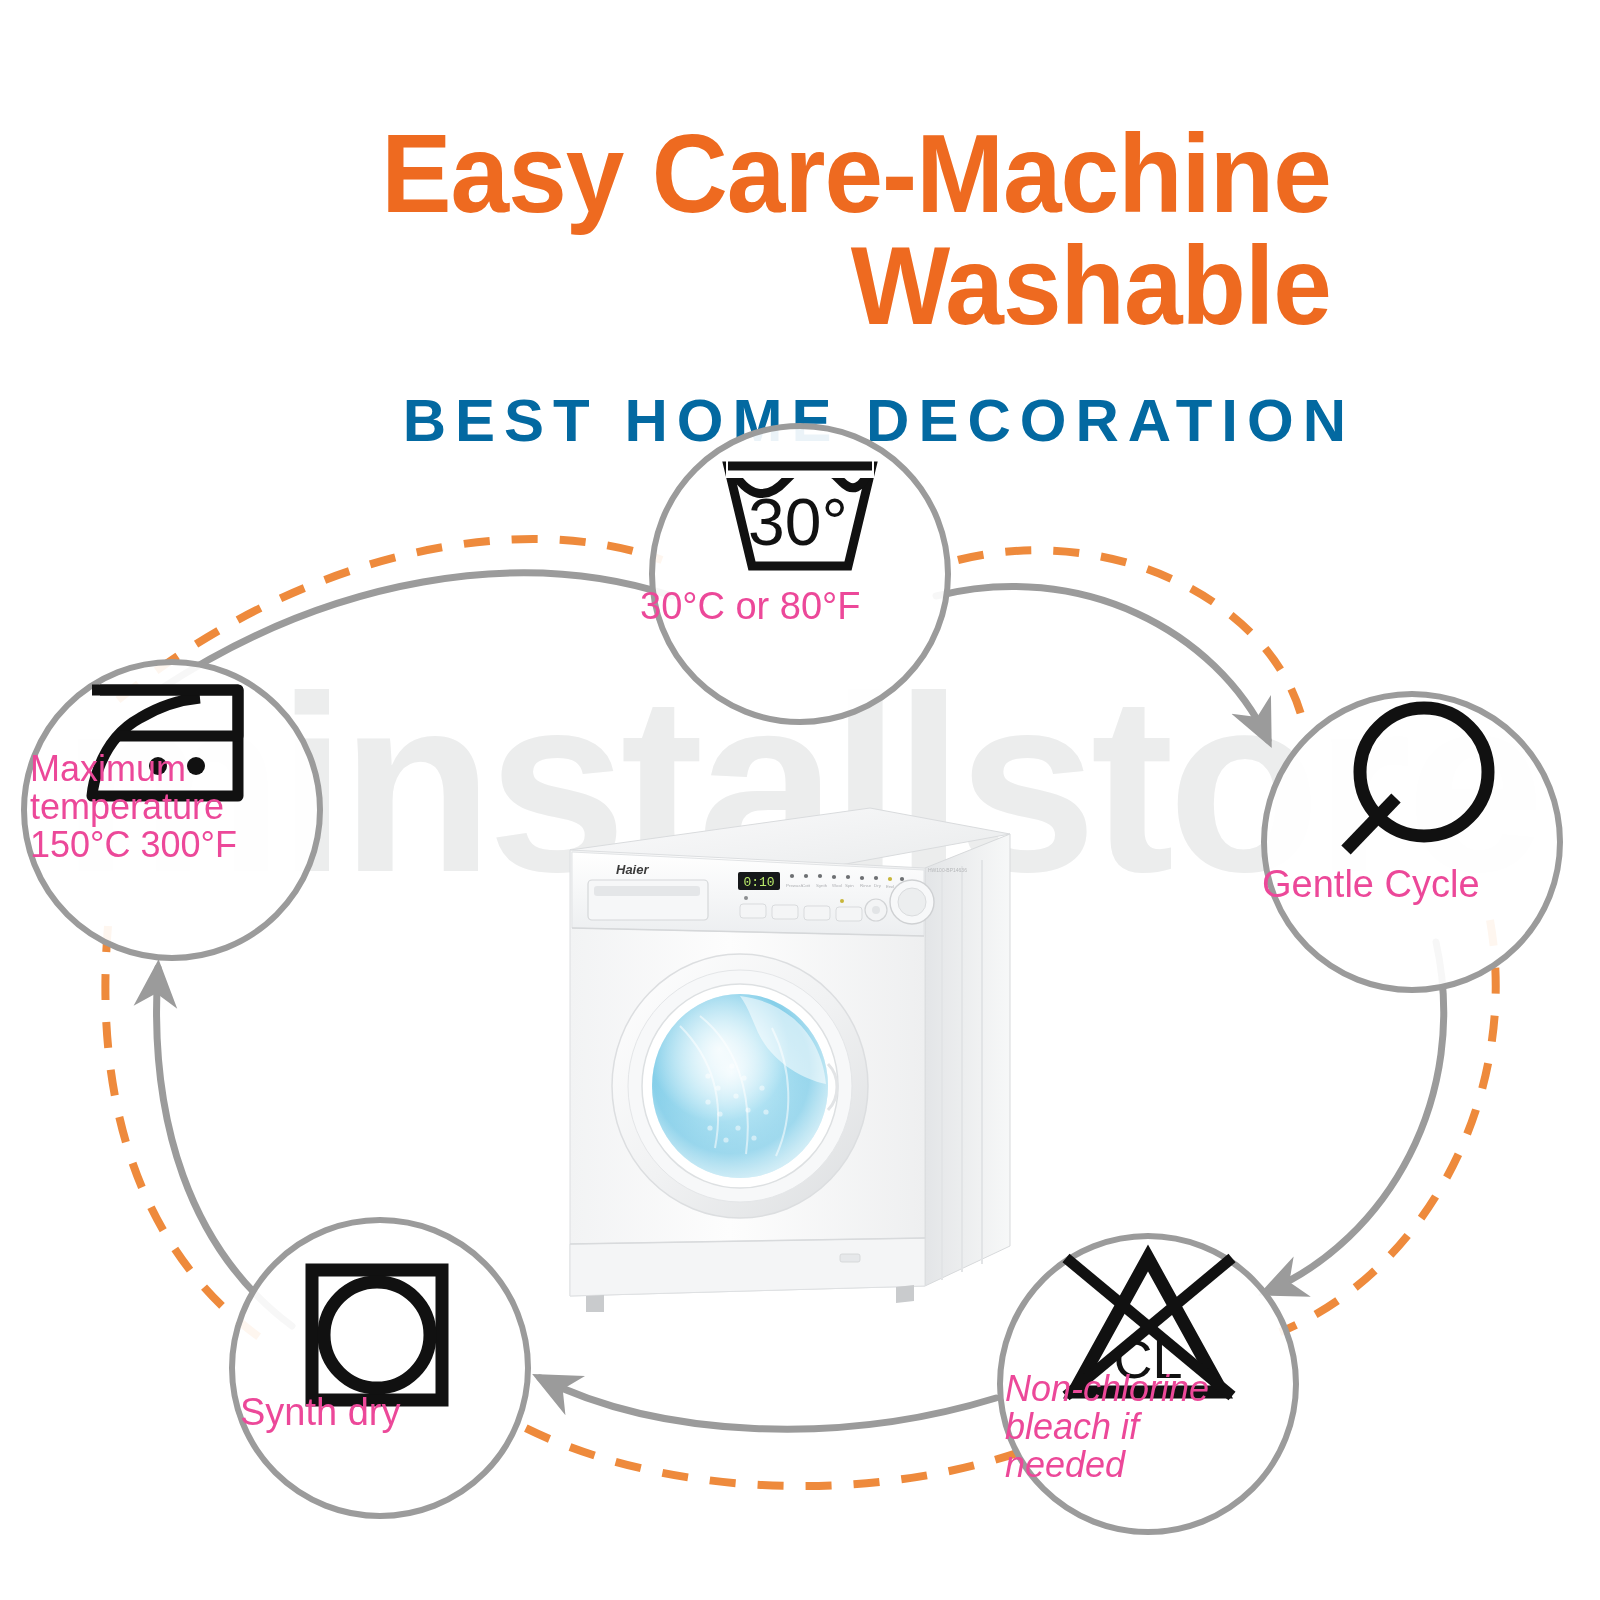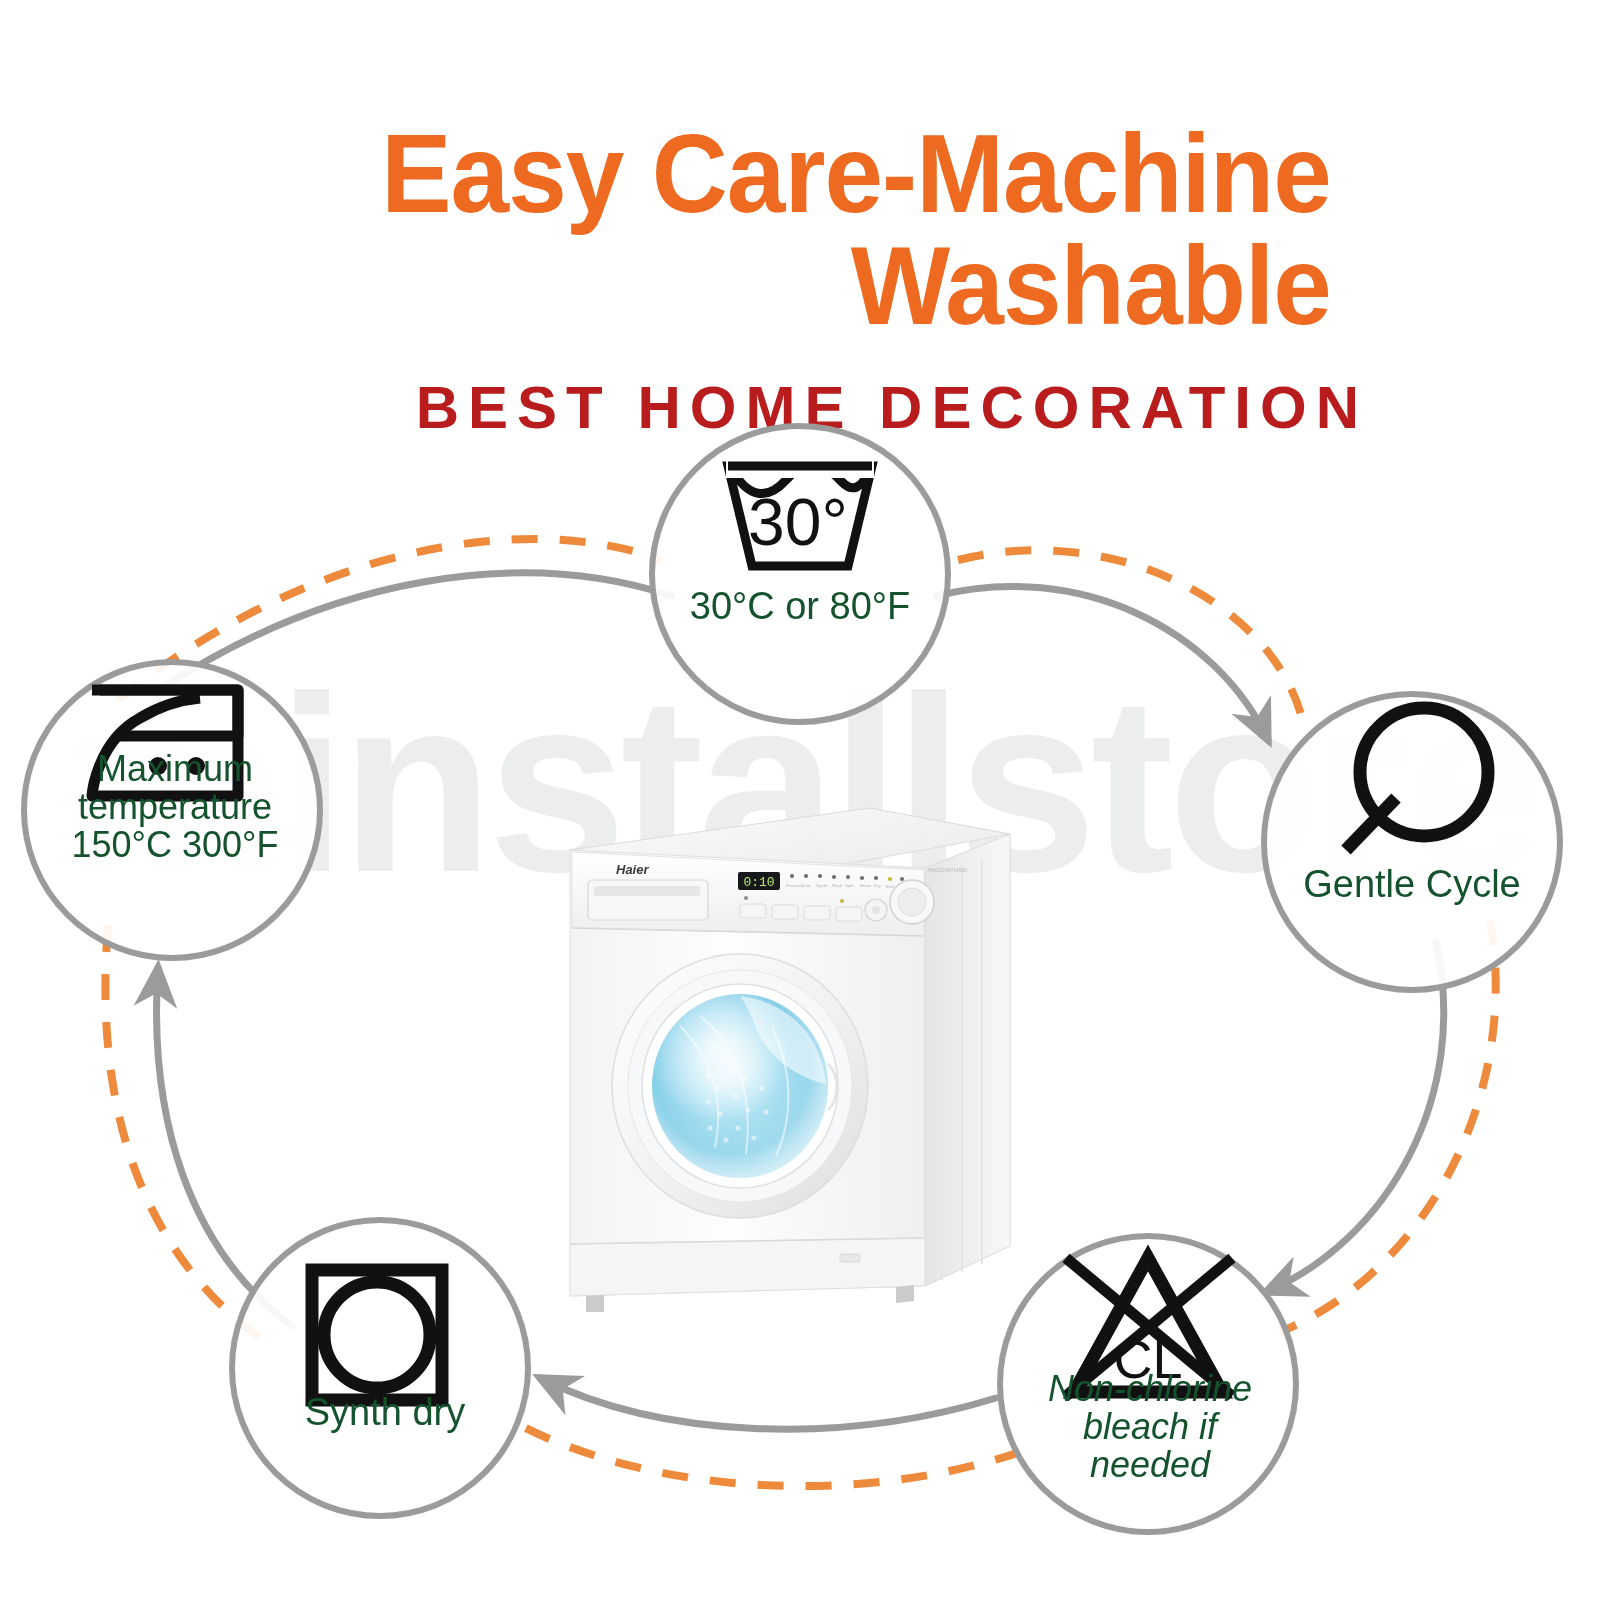--- a/index.html
+++ b/index.html
@@ -16,24 +16,24 @@
   .header{position:absolute;top:0;left:0;width:1372px;text-align:right;}
   .title{
     margin:0;padding-top:118px;
     font-size:112px;line-height:1.0;
     font-weight:700;letter-spacing:-1px;
     color:#ee6a20;
     font-family:"Liberation Sans", sans-serif;
     transform:scaleX(0.94);
   }
   .subtitle{
-    margin:4px;padding-top:32px;
+    margin:17px;padding-top:32px;
     font-size:60px;line-height:1.0;
     font-weight:700;letter-spacing:9px;
-    color:#b91c1c;
+    color:#0369a1;
     font-family:"Liberation Sans", sans-serif;
   }
 
   
   .watermark{
     position:absolute;
     left:0;top:660px;width:1600px;
     text-align:center;
     font-size:250px;line-height:1;
     font-weight:700;
@@ -46,21 +46,21 @@
 
   
   #diagram{position:absolute;left:0;top:0;width:1600px;height:1600px;z-index:3;}
 
   
   .washer-wrap{position:absolute;left:540px;top:776px;width:490px;height:580px;z-index:2;}
 
   
   .node-label{
     position:absolute;z-index:6;
-    text-align:center;color:#14532d;
+    color:#ec4899;
     font-family:"Liberation Sans", sans-serif;
     line-height:1.06;
     white-space:pre-line;
   }
   .lbl-wash{left:640px;top:586px;width:320px;font-size:38px;}
   .lbl-iron{left:30px;top:750px;width:290px;font-size:36px;}
   .lbl-gentle{left:1262px;top:864px;width:300px;font-size:38px;}
   .lbl-bleach{left:1005px;top:1370px;width:290px;font-size:36px;font-style:italic;}
   .lbl-tumble{left:240px;top:1392px;width:290px;font-size:38px;}
 </style>

